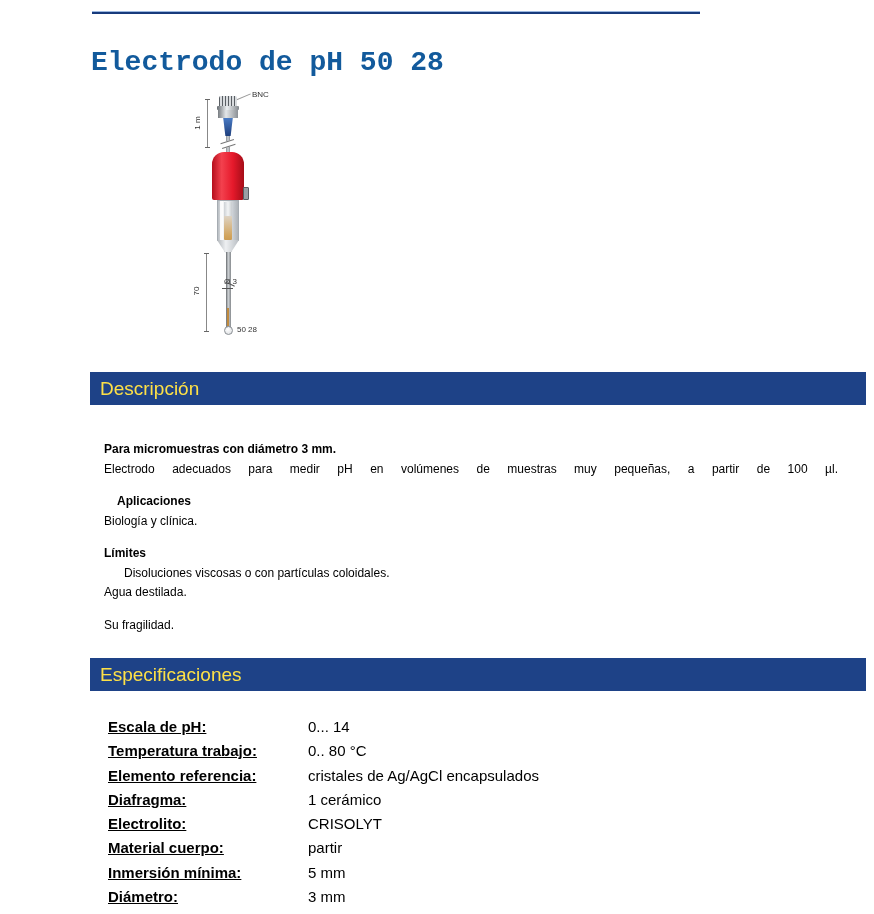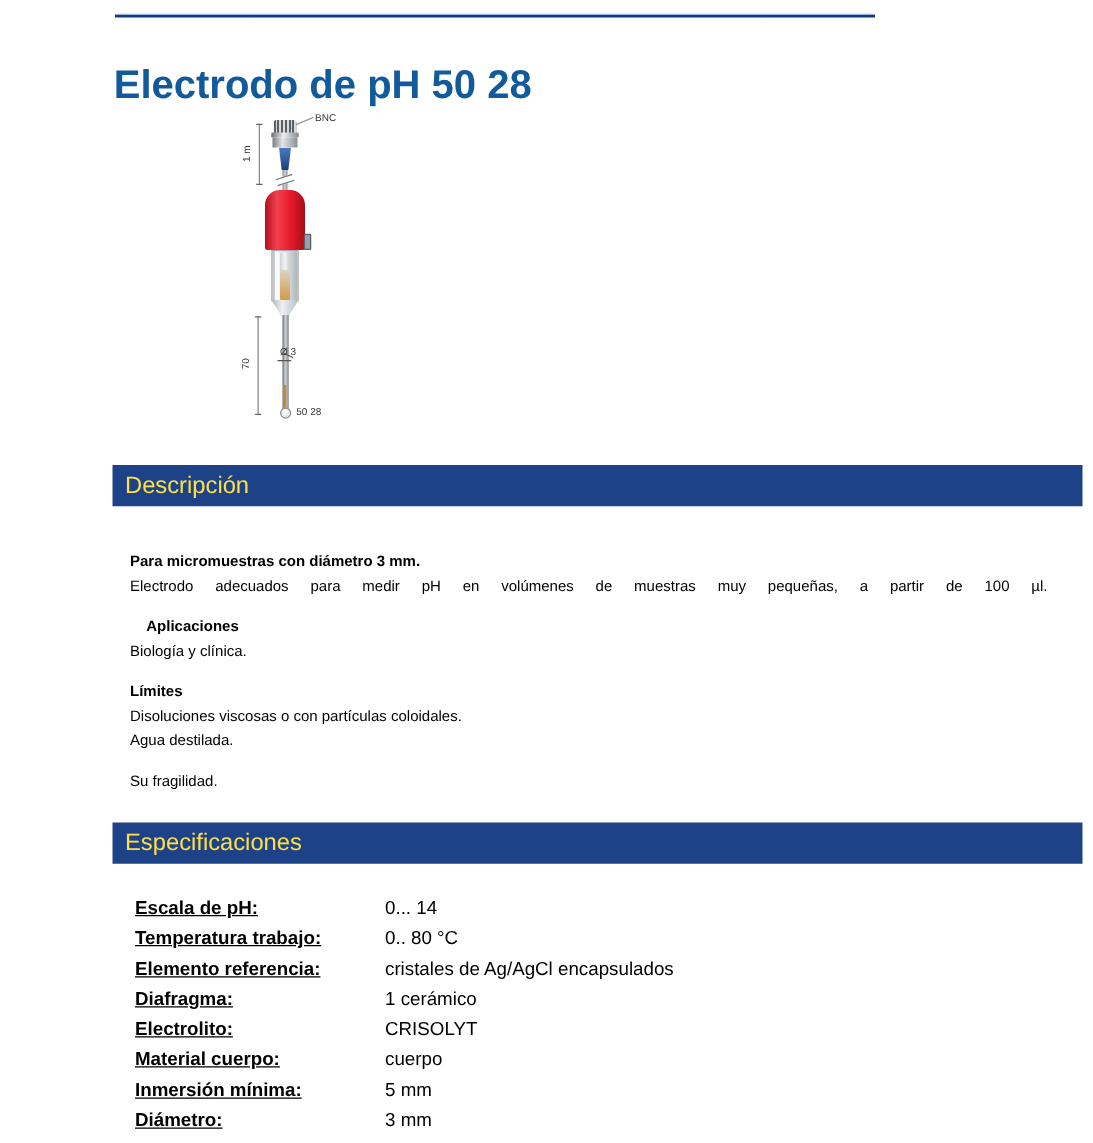--- a/index.html
+++ b/index.html
@@ -4,21 +4,21 @@
 <style>
   html,body{margin:0;padding:0;}
   body{
     width:874px;height:914px;position:relative;background:#ffffff;
     font-family:"Liberation Sans",sans-serif;color:#000;overflow:hidden;
   }
   
   .top-rule{position:absolute;left:92px;top:11px;width:608px;height:3px;
     background:linear-gradient(180deg,#9cb8e0 0,#9cb8e0 1px,#173a7c 1px,#173a7c 3px);}
   
-  .page-title{position:absolute;left:91px;top:28px;font-size:32px;font-weight:bold;color:#125A9C;white-space:nowrap;}
+  .page-title{position:absolute;left:91px;top:28px;font-size:28px;font-weight:bold;color:#125A9C;white-space:nowrap;font-family:Liberation Mono, monospace;}
   
   .banner{position:absolute;left:90px;width:766px;height:33px;background:#1E4287;color:#fde047;
     font-size:19px;line-height:33px;padding-left:10px;}
   .banner-desc{top:372px;}
   .banner-spec{top:658px;}
   
   .desc{position:absolute;left:104px;top:440px;width:734px;font-size:12px;line-height:19.5px;}
   .desc p{margin:0 0 13px 0;}
   .bold{font-weight:bold;}
   .justify-line{text-align:justify;text-align-last:justify;}
@@ -127,21 +127,21 @@
   <p>
     <span class="bold" style="display:block;">Para micromuestras con diámetro 3 mm.</span>
     <span class="justify-line" style="display:block;">Electrodo adecuados para medir pH en volúmenes de muestras muy pequeñas, a partir de 100 µl.</span>
   </p>
   <p>
     <span class="bold" style="display:block;margin-left:13px;">Aplicaciones</span>
     <span style="display:block;">Biología y clínica.</span>
   </p>
   <p>
     <span class="bold" style="display:block;">Límites</span>
-    <span style="display:block;">Disoluciones viscosas o con partículas coloidales.</span>
+    <span style="display:block;margin-left:20px;">Disoluciones viscosas o con partículas coloidales.</span>
     <span style="display:block;">Agua destilada.</span>
   </p>
   <p>
     <span style="display:block;">Su fragilidad.</span>
   </p>
 </div>
 
 <div class="banner banner-spec">
   <span>Especificaciones</span>
 </div>
@@ -162,21 +162,21 @@
   <div class="spec-row">
     <div class="spec-label">Diafragma:</div>
     <div class="spec-value">1 cerámico</div>
   </div>
   <div class="spec-row">
     <div class="spec-label">Electrolito:</div>
     <div class="spec-value">CRISOLYT</div>
   </div>
   <div class="spec-row">
     <div class="spec-label">Material cuerpo:</div>
-    <div class="spec-value">cuerpo</div>
+    <div class="spec-value">partir</div>
   </div>
   <div class="spec-row">
     <div class="spec-label">Inmersión mínima:</div>
     <div class="spec-value">5 mm</div>
   </div>
   <div class="spec-row">
     <div class="spec-label">Diámetro:</div>
     <div class="spec-value">3 mm</div>
   </div>
 </div>

